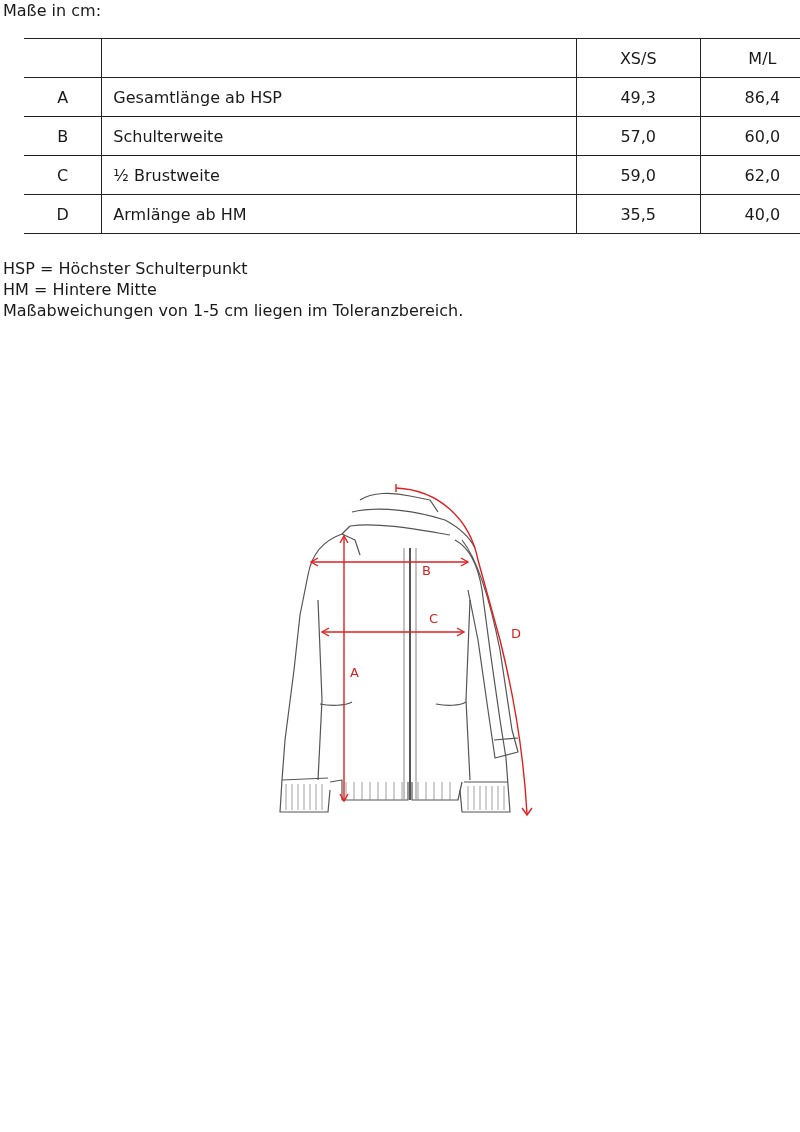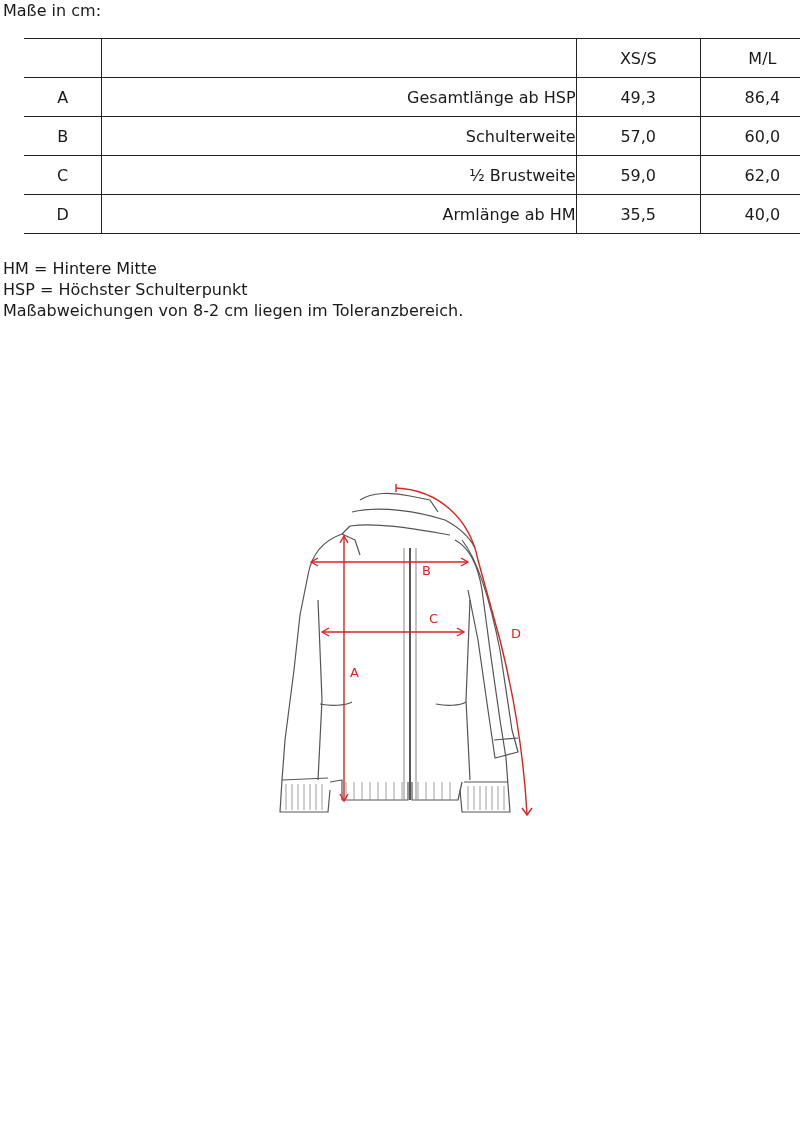--- a/index.html
+++ b/index.html
@@ -2,21 +2,21 @@
 <html><head>
 <meta charset="utf-8">
 <style>
   html, body { margin:0; padding:0; background:#ffffff; }
   body { width:800px; height:1132px; position:relative; overflow:hidden;
          font-family:"DejaVu Sans", sans-serif; color:#1a1a1a; }
   .title { position:absolute; left:3px; top:1px; font-size:16px;text-align:right; }
   table.sizes { position:absolute; left:0; top:38px; width:800px; border-collapse:collapse; font-size:16px;margin-left:24px; }
   table.sizes td { height:38px; padding:0; border-top:1.6px solid #222; border-bottom:1.6px solid #222; }
   table.sizes td.key { width:76px; text-align:center; border-right:1.6px solid #222; }
-  table.sizes td.label { width:454px; padding-left:11px; border-right:1.6px solid #222;text-align:right; }
+  table.sizes td.label { width:454px; padding-left:11px; border-right:1.6px solid #222; }
   table.sizes td.val { width:121px; text-align:center; border-right:1.6px solid #222; }
   table.sizes td.val.last { border-right:none; }
   .notes { position:absolute; left:3px; top:258px; font-size:16px; line-height:21px; }
   .drawing { position:absolute; left:270px; top:470px; width:280px; height:360px; }
   .mlabel { font-family:"DejaVu Sans", sans-serif; font-size:13px; fill:#e02020; }
 </style>
 </head>
 <body>
 
 <div class="title">Maße in cm:</div>
@@ -50,23 +50,23 @@
   <tr>
     <td class="key">D</td>
     <td class="label">Armlänge ab HM</td>
     <td class="val">35,5</td>
     <td class="val last">40,0</td>
   </tr>
 </tbody>
   </table>
 
 <div class="notes">
+  <div>HSP = Höchster Schulterpunkt</div>
   <div>HM = Hintere Mitte</div>
-  <div>HSP = Höchster Schulterpunkt</div>
-  <div>Maßabweichungen von 8-2 cm liegen im Toleranzbereich.</div>
+  <div>Maßabweichungen von 1-5 cm liegen im Toleranzbereich.</div>
 </div>
 
 <svg class="drawing" viewBox="270 470 280 360" width="280" height="360">
 
   <g fill="none" stroke="#555" stroke-width="1.2" stroke-linejoin="round">
 
     <path d="M342,534 C325,540 312,552 308,575 L300,615 L294,670 L285,740 L282,780 L280,812 L328,812 L330,790"></path>
     <path d="M342,534 L355,540 L360,555"></path>
 
     <path d="M455,540 C470,548 478,565 482,590 L490,650 L500,720 L506,758 L510,812 L462,812 L460,790"></path>

